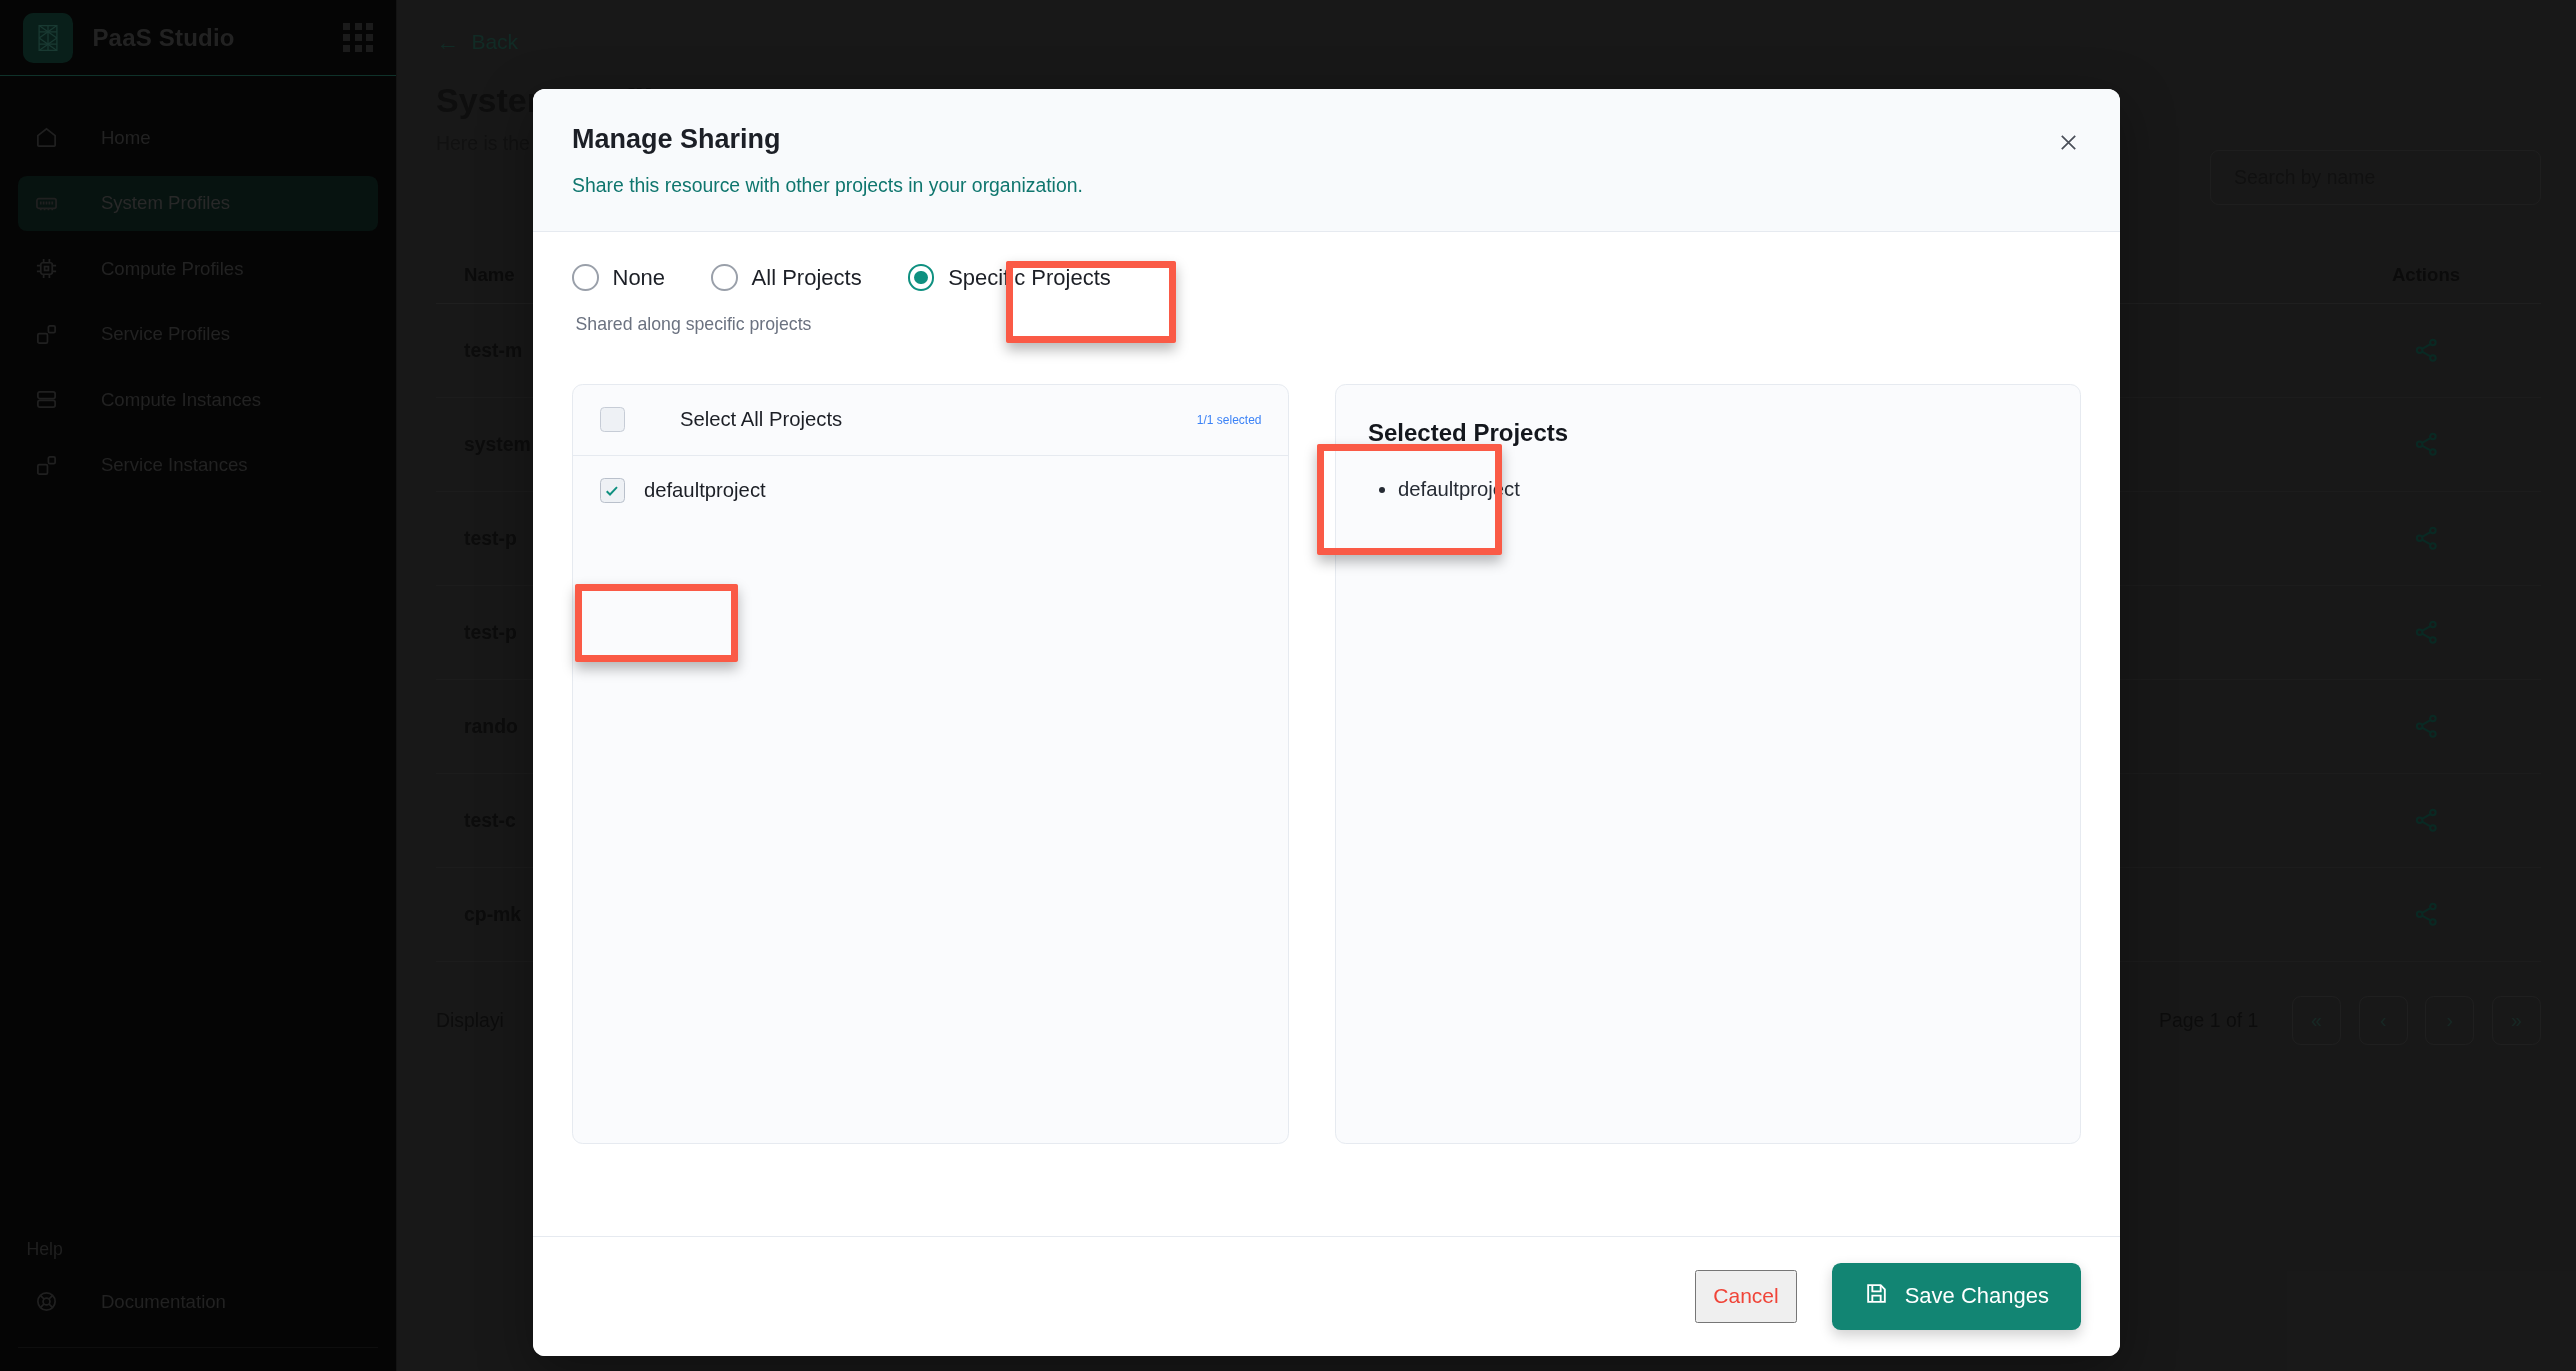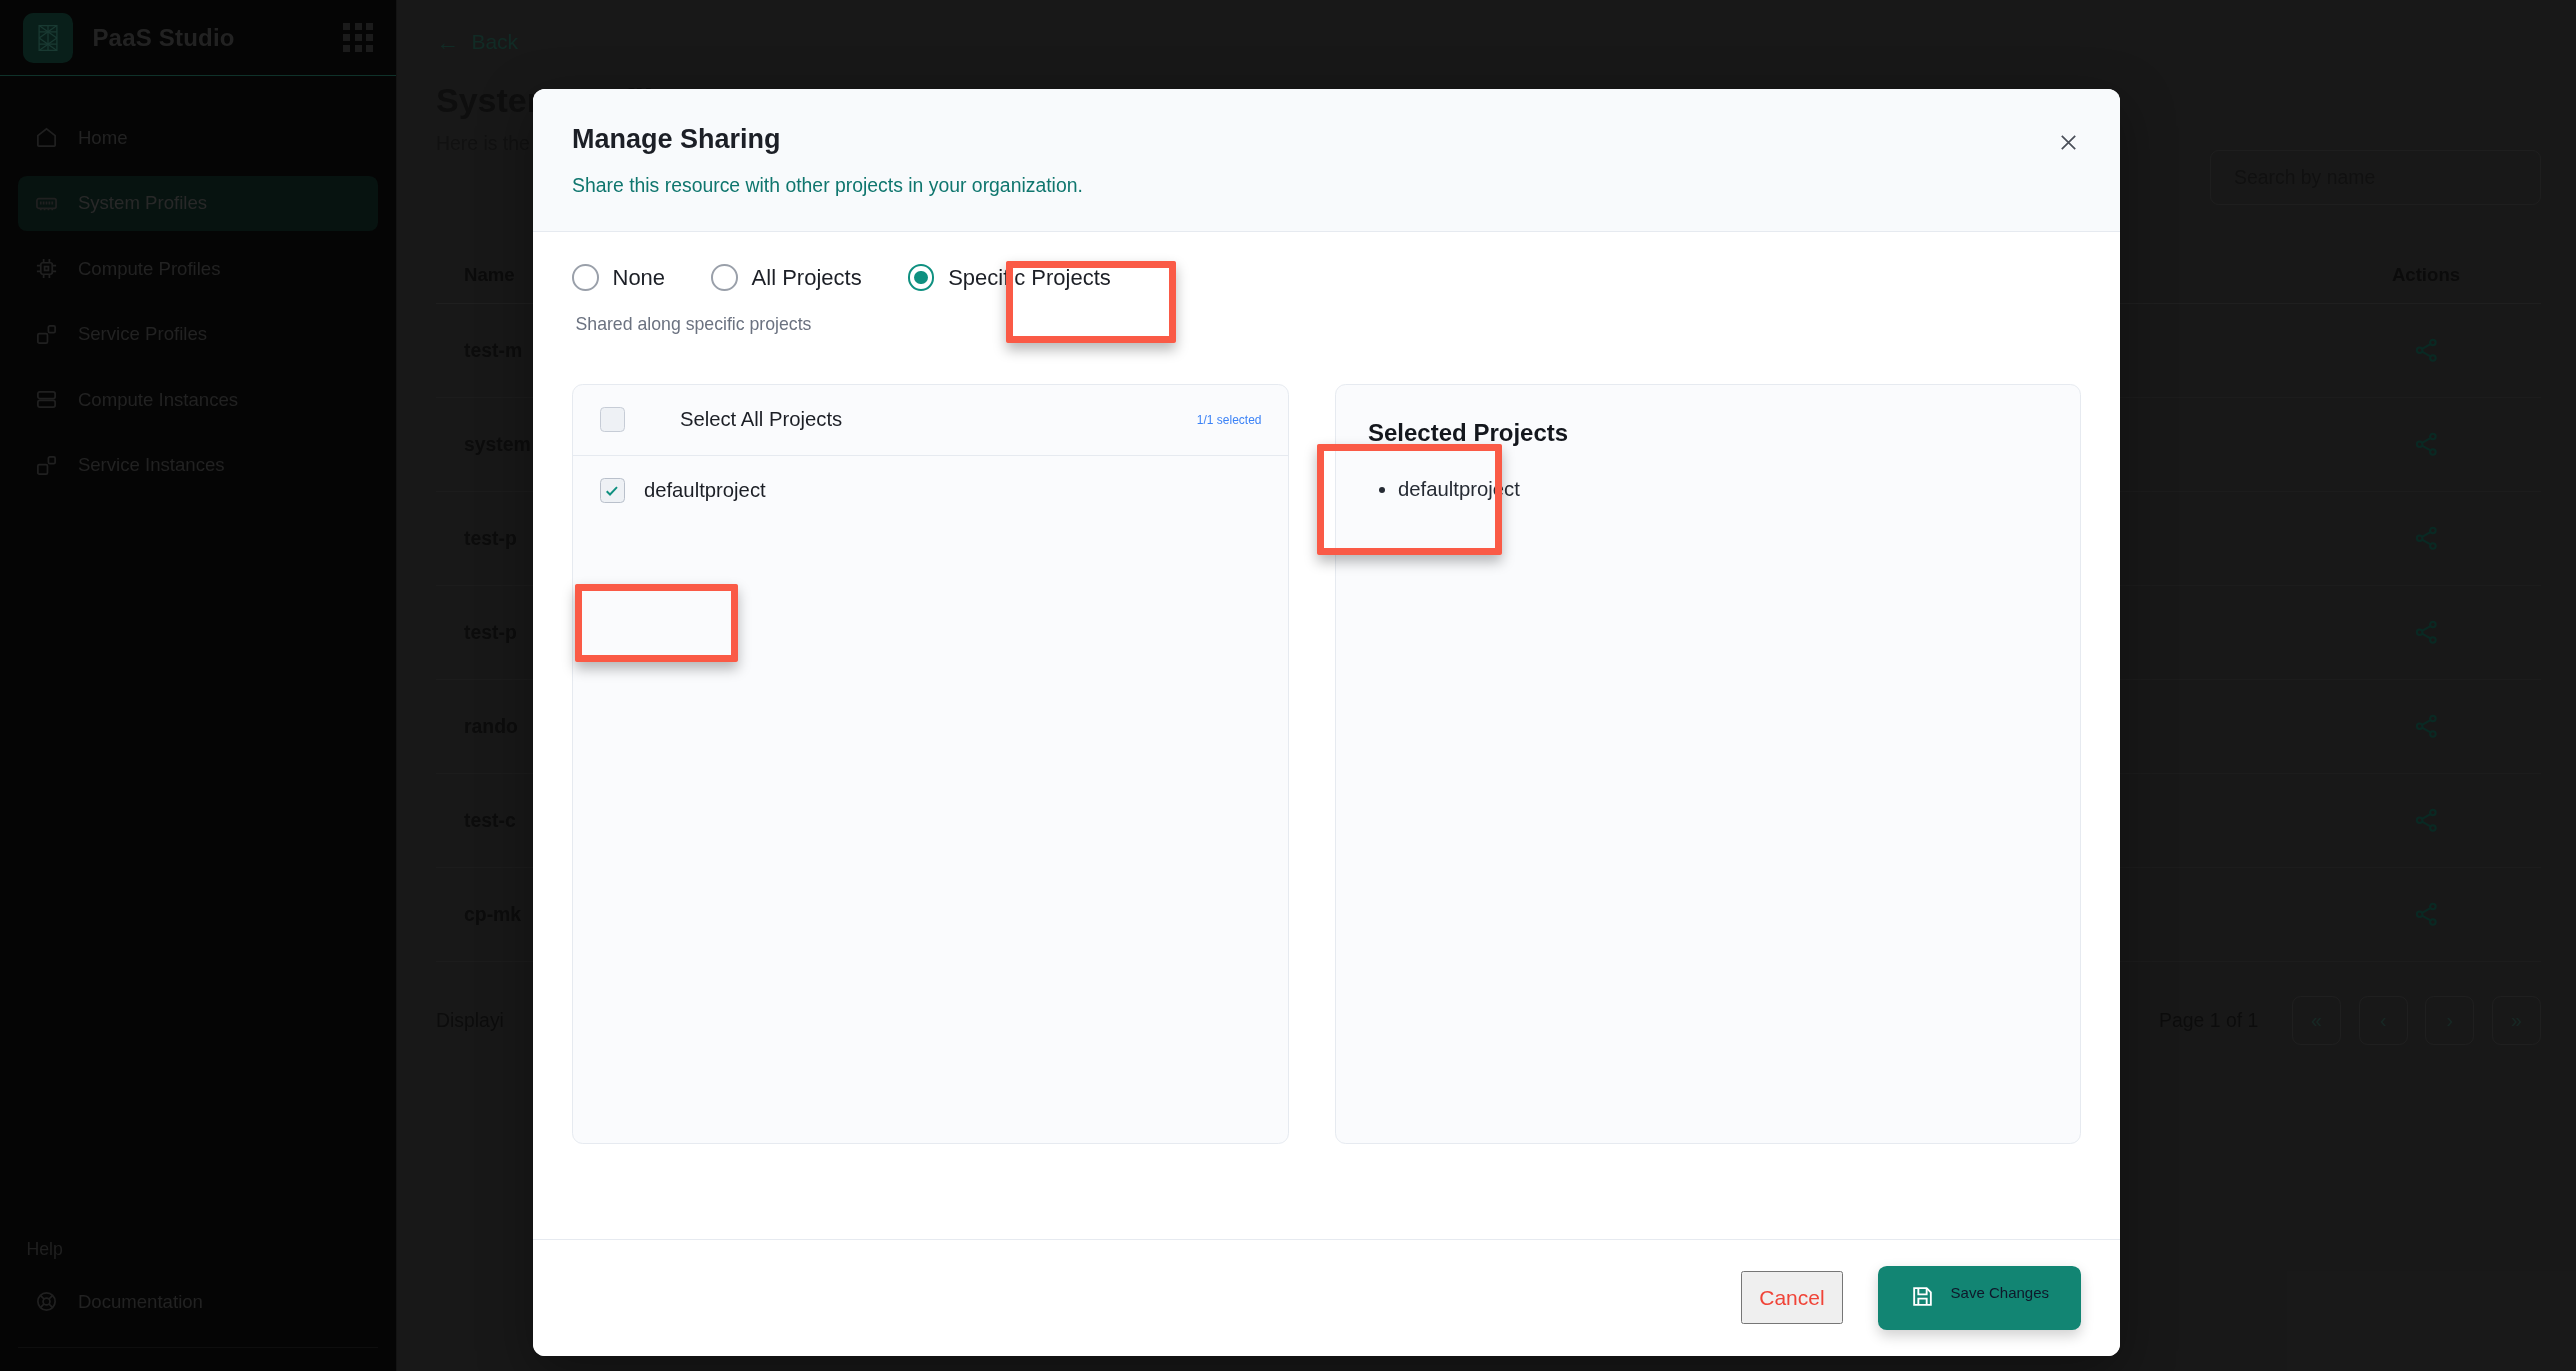--- a/index.html
+++ b/index.html
@@ -33,21 +33,21 @@
     margin-left: 19.4px; font-size: 24px; font-weight: bold; color: #3f3f3f;
     letter-spacing: 0.2px;
   }
   .sb-grid { margin-left: auto; display: grid; grid-template-columns: repeat(3, 7px);
              grid-template-rows: repeat(3,7px); gap: 4.4px; }
   .sb-grid i { display:block; width:7px; height:7px; background:#323232; }
 
   .sb-nav { padding: 34px 17.7px 0 17.7px; }
   .sb-item {
     display: flex; align-items: center; height: 55px; padding: 0 16px;
-    border-radius: 8.8px; margin-bottom: 10.6px; color: #3e3e3e; font-size: 18.6px;
+    border-radius: 8.8px; margin-bottom: 10.6px; color: #3e3e3e; font-size: 18.6px; gap: 23px;
   }
   .sb-item.active { background: #0e231e; color: #4a4a4a; }
   .sb-ico { width: 26.5px; height: 26.5px; margin-right: 17.7px; flex: 0 0 auto;
             display:flex; align-items:center; justify-content:center; }
   .sb-ico svg { stroke: #3b3b3b; fill: none; stroke-width: 1.8; }
 
   .sb-help { position: absolute; left: 0; bottom: 0; width: 100%; padding: 0 17.7px 23px; }
   .sb-help-label { color:#3a3a3a; font-size: 17.7px; padding: 0 8.8px 14px 8.8px; }
   .sb-divider { height:0.9px; background:#1b1b1b; margin-top: 17.7px; }
 
@@ -140,22 +140,22 @@
 
   .panel-right { flex: 1; border: 0.9px solid #e6eaf0; border-radius: 10.6px; background:#fafbfd;
                  height: 760px; padding: 34px 32px; }
   .sel-title { font-size: 24px; font-weight: bold; color:#14171d; }
   .sel-list { margin: 25px 0 0 30px; }
   .sel-list li { font-size: 20.3px; color:#262b34; line-height: 1.7; }
 
   .m-foot { border-top: 0.9px solid #e6eaf0; padding: 26.5px 39px; display:flex;
             align-items:center; justify-content:flex-end; gap: 35px; background:#fff; }
   .btn-cancel { font-size: 21px; color:#f04438; padding: 12.4px 16px; }
-  .btn-save { display:flex; gap: 16px; background:#128573; color:#0f172a;
-              font-size: 15px; padding: 17.7px 32px; border-radius: 8.8px; border:none;
+  .btn-save { display:flex; align-items:center; gap: 16px; background:#128573; color:#ffffff;
+              font-size: 22px; padding: 17.7px 32px; border-radius: 8.8px; border:none;
               box-shadow: 0 5.3px 12.4px rgba(0,0,0,.18); }
   .btn-save svg { stroke:#fff; fill:none; stroke-width:1.8; }
 </style>
 </head>
 <body>
 
 <div class="app">
 
   <div class="bg-layer">
 

